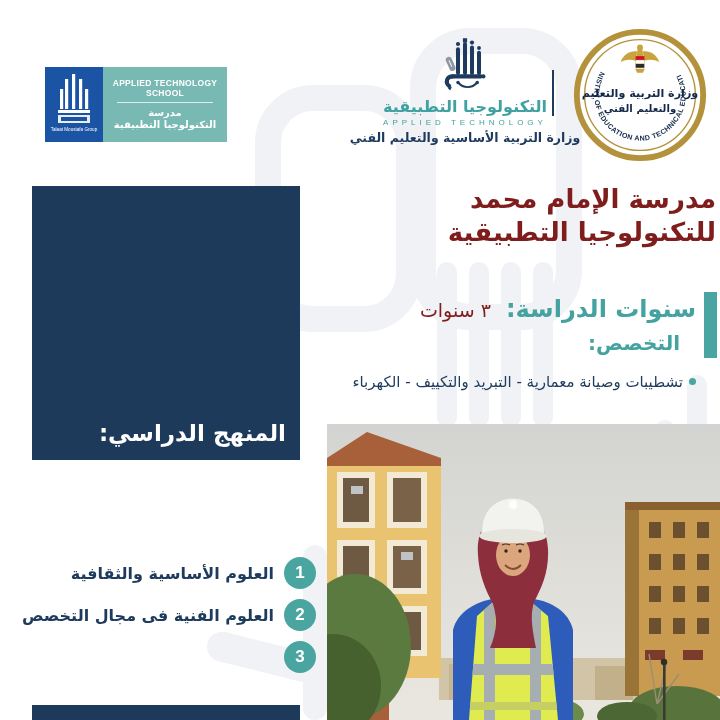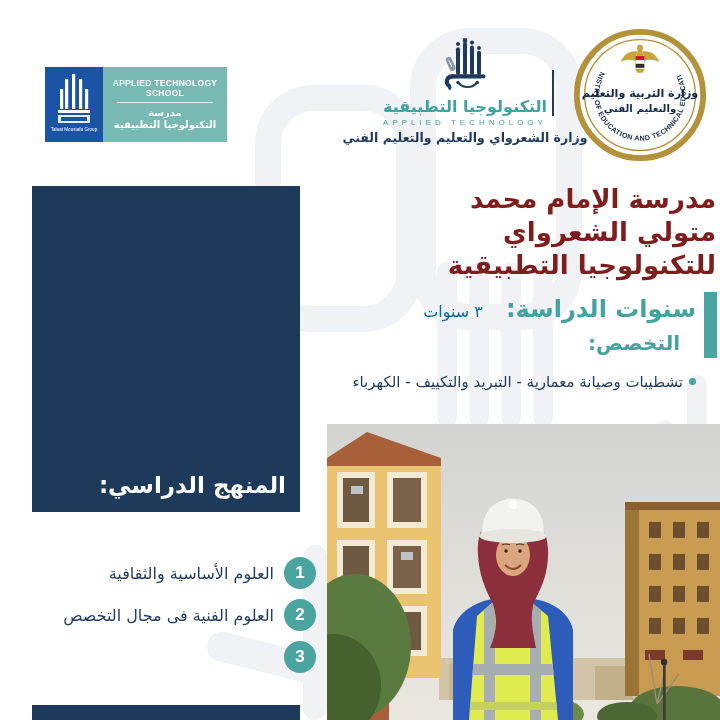--- a/index.html
+++ b/index.html
@@ -22,39 +22,39 @@
   .brand-en{color:#3fa2a0;font-family:"Liberation Sans",sans-serif;font-size:8px;letter-spacing:4px;margin-top:2px;}
   .brand-ministry{color:#1e3a5f;font-weight:bold;font-size:12.5px;margin-top:3px;direction:rtl;}
   .hand-svg{position:absolute;left:437px;top:36px;z-index:3;}
   .vdiv{position:absolute;left:552px;top:70px;width:2px;height:46px;background:#1e3a5f;z-index:3;}
   .seal{position:absolute;left:572px;top:27px;z-index:3;}
   
   .title{position:absolute;top:183px;right:4px;width:330px;direction:rtl;
          color:#7f1d1d;font-weight:bold;font-size:26px;line-height:33px;z-index:3;}
   .study-row{position:absolute;top:295px;right:24px;direction:rtl;text-align:right;z-index:3;white-space:nowrap;}
   .study-label{color:#44a3a0;font-weight:bold;font-size:24px;}
-  .study-value{color:#0369a1;font-size:16px;margin-right:18px;}
+  .study-value{color:#7f1d1d;font-size:19px;margin-right:10px;}
   .spec-label{position:absolute;top:331px;right:40px;color:#44a3a0;font-weight:bold;font-size:20px;direction:rtl;z-index:3;}
   .teal-bar{position:absolute;top:292px;right:3px;width:13px;height:66px;background:#4aa5a2;z-index:3;}
   .spec-text{position:absolute;top:372px;right:24px;width:420px;direction:rtl;text-align:right;
              color:#1e3a5c;font-size:15px;line-height:21px;z-index:3;}
   .bullet{display:inline-block;width:7px;height:7px;border-radius:50%;background:#4aa5a2;
           margin-left:6px;vertical-align:2px;}
   .spec-line2{padding-right:13px;}
   
-  .navy-block{position:absolute;left:32px;top:186px;width:268px;height:326px;background:#1d3a5a;z-index:2;}
+  .navy-block{position:absolute;left:32px;top:186px;width:268px;height:274px;background:#1d3a5a;z-index:2;}
   .curriculum-title{position:absolute;right:14px;bottom:14px;color:#ffffff;font-weight:bold;
                     font-size:23px;direction:rtl;}
   
   .list{position:absolute;left:24px;top:557px;width:292px;z-index:3;}
   .list-row{display:flex;flex-direction:row-reverse;align-items:center;margin-bottom:10px;height:32px;}
   .num-circle{width:32px;height:32px;border-radius:50%;background:#4aa5a1;color:#fff;
               font-weight:bold;font-size:17px;line-height:32px;text-align:center;flex:0 0 32px;
               font-family:"Liberation Sans",sans-serif;}
-  .list-label{color:#1e3a5c;font-weight:normal;font-size:16px;direction:rtl;margin-left:auto;margin-right:10px;white-space:nowrap;}
+  .list-label{color:#1e3a5c;font-weight:bold;font-size:16px;direction:rtl;margin-left:auto;margin-right:10px;white-space:nowrap;}
   
   .photo{position:absolute;left:327px;top:424px;width:393px;height:296px;z-index:2;}
   .footer-strip{position:absolute;left:32px;top:705px;width:268px;height:15px;background:#1d3a5a;z-index:3;}
 </style>
 </head>
 <body>
 
 <div class="page">
 
   <div class="wm wm-ring" style="left:255px;top:85px;width:115px;height:195px;border-radius:58px;"></div>
@@ -114,21 +114,21 @@
     </g>
     <circle cx="53" cy="46" r="2.4" fill="#1e3a5f"></circle>
     <path d="M24,53 C30,60 40,60 46,53" stroke="#1e3a5f" stroke-width="2.2" fill="none"></path>
     <circle cx="24" cy="53" r="2" fill="#1e3a5f"></circle>
     <circle cx="46" cy="53" r="2" fill="#1e3a5f"></circle>
     <path d="M12,59 l5,-1 l-2,4 z" fill="#1e3a5f"></path>
   </svg>
   <div class="brand">
     <div class="brand-ar">التكنولوجيا التطبيقية</div>
     <div class="brand-en">APPLIED TECHNOLOGY</div>
-    <div class="brand-ministry">وزارة الشعرواي والتعليم والتعليم الفني</div>
+    <div class="brand-ministry">وزارة التربية الأساسية والتعليم الفني</div>
   </div>
   <div class="vdiv"></div>
 
   <svg class="seal" width="136" height="136" viewBox="0 0 140 140">
     <circle cx="70" cy="70" r="65" fill="#ffffff" stroke="#b4923b" stroke-width="6"></circle>
     <circle cx="70" cy="70" r="57" fill="none" stroke="#b4923b" stroke-width="1.4"></circle>
 
     <g transform="translate(70,16)">
       <circle cx="0" cy="5" r="3" fill="#c9a33b"></circle>
       <path d="M-2.5,7 L2.5,7 L4,20 L-4,20 Z" fill="#c9a33b"></path>
@@ -146,21 +146,20 @@
     <defs>
       <path id="sealArc" d="M 29.3,46.5 A 47,47 0 1 0 110.7,46.5" fill="none"></path>
     </defs>
     <text font-size="7.3" font-weight="bold" fill="#13294a" letter-spacing="0.4" font-family="Liberation Sans,sans-serif">
       <textPath href="#sealArc" startOffset="50%" text-anchor="middle">MINISTRY OF EDUCATION AND TECHNICAL EDUCATION</textPath>
     </text>
   </svg>
 
   <div class="title">
     <div>مدرسة الإمام محمد</div>
-    <div>متولي الشعرواي</div>
     <div>للتكنولوجيا التطبيقية</div>
   </div>
 
   <div class="teal-bar"></div>
   <div class="study-row">
     <span class="study-label">سنوات الدراسة:</span>
     <span class="study-value">٣ سنوات</span>
   </div>
   <div class="spec-label">التخصص:</div>
   <div class="spec-text">

